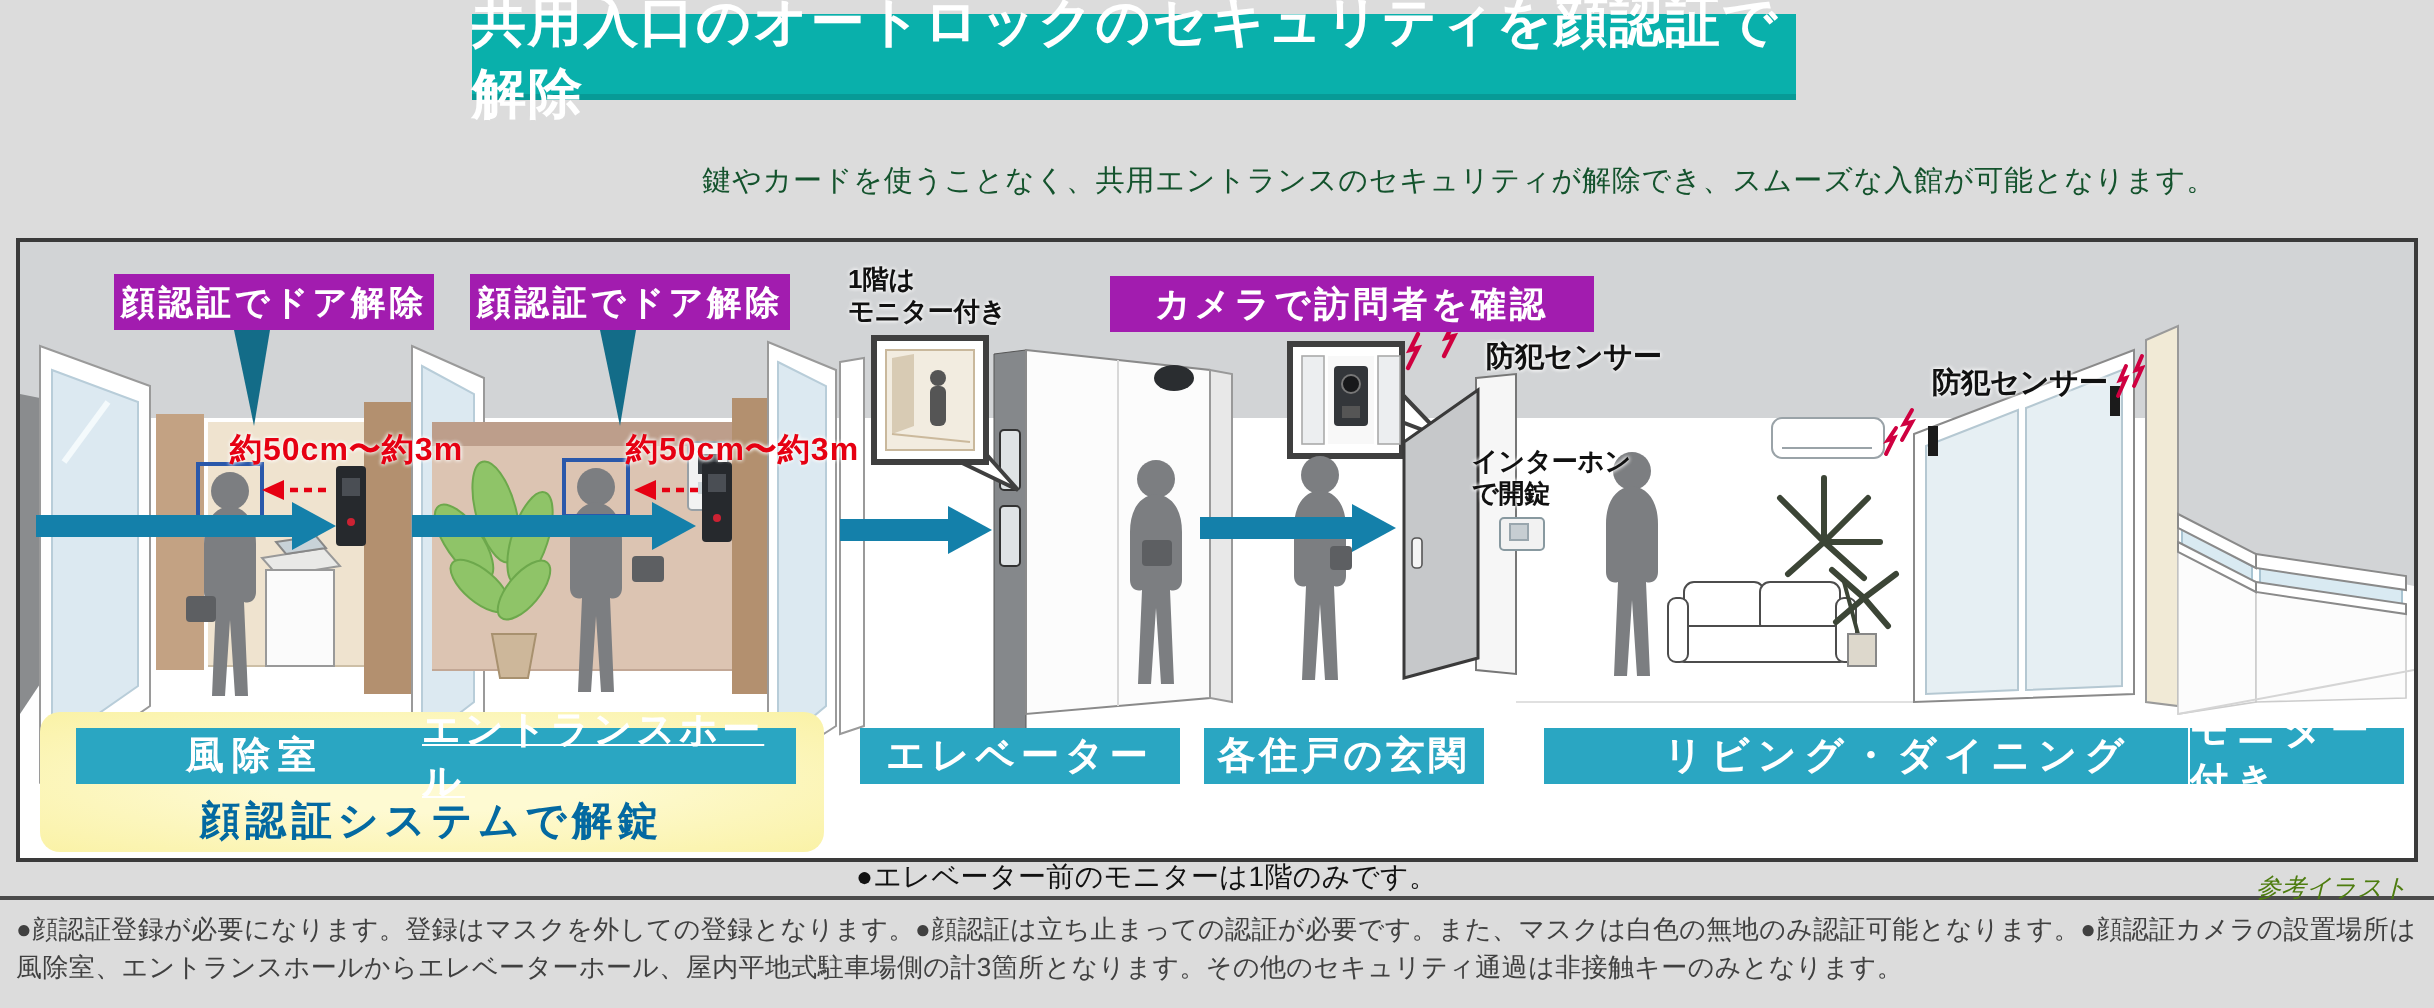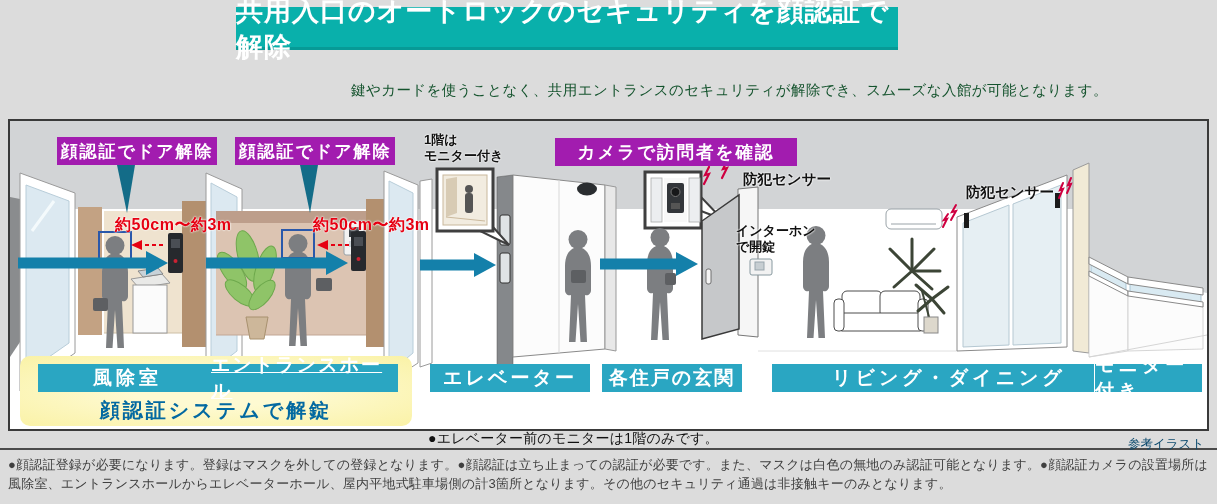--- a/index.html
+++ b/index.html
@@ -59,22 +59,23 @@
     left:20px;top:397px;width:392px;text-align:center;
     font-family:"DejaVu Serif","Liberation Serif",serif;
     font-size:20px;font-weight:700;letter-spacing:3px;color:#0369a1;z-index:4;
   }
   .tiny-note{
     left:428px;top:394px;font-size:14px;font-weight:normal;color:#111;z-index:4;
     letter-spacing:0.2px;
     margin-top:36px;
   }
   .reference-note{
-    left:1128px;top:436px;width:80px;font-size:12.5px;color:#0c4a6e;z-index:2;
+    left:1128px;top:436px;width:80px;font-size:12.5px;color:#4d7c0f;z-index:2;
     white-space:nowrap;
+    font-style:italic;
   }
   .divider-line{left:0;top:448px;width:1217px;height:2px;background:#4b4b4b;}
   .footnote-text{
     left:8px;top:456px;width:1201px;
     font-size:13px;color:#404040;line-height:1.45;letter-spacing:0.2px;
   }
 </style>
 </head>
 <body>
 

